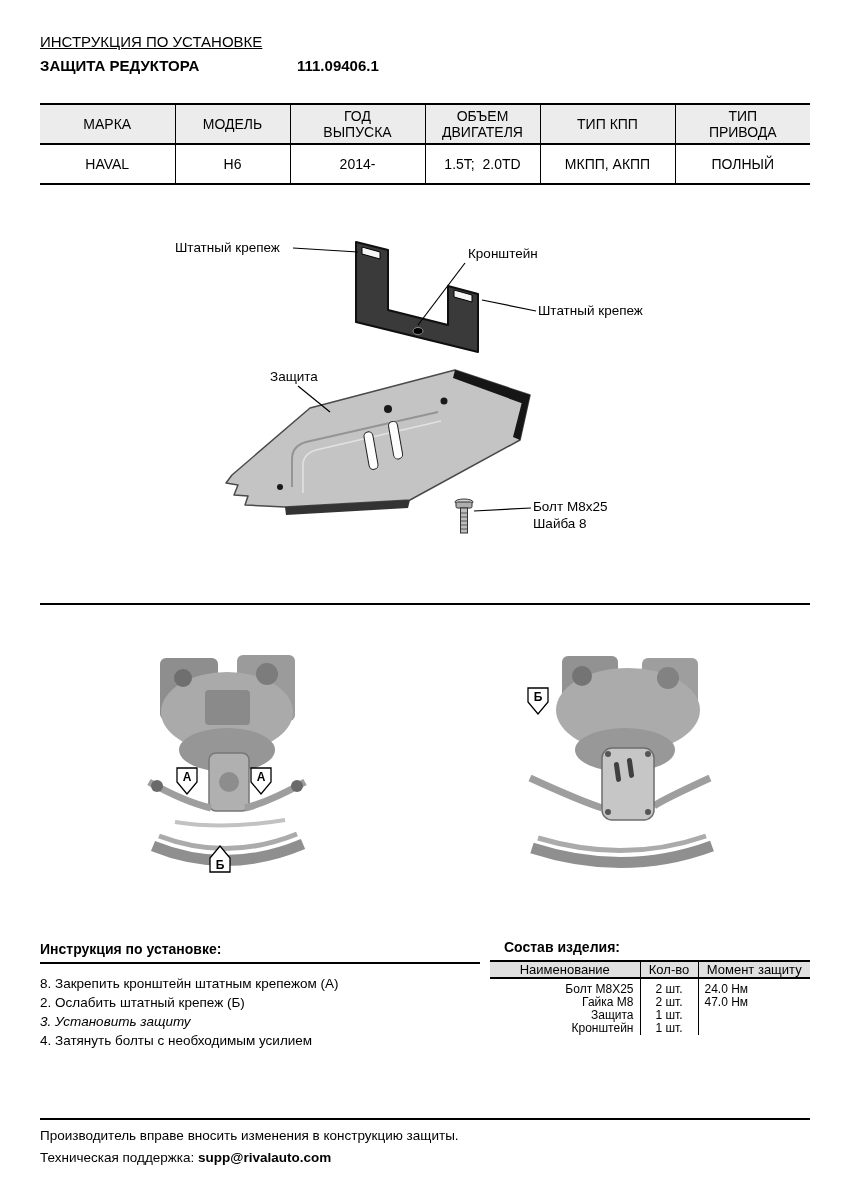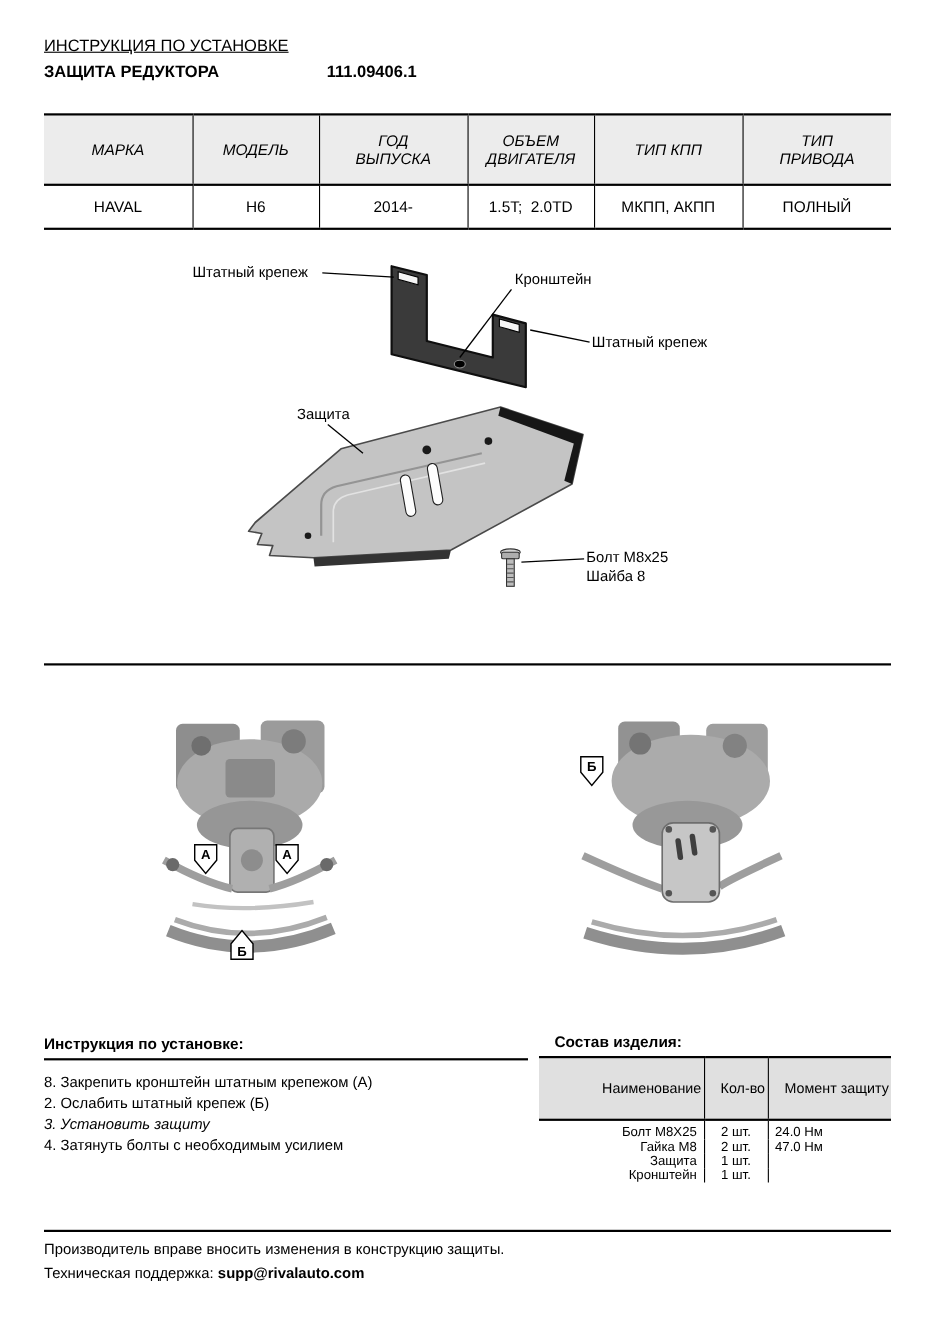--- a/index.html
+++ b/index.html
@@ -13,22 +13,22 @@
   
   .doc-title { left:40px; top:33px; font-size:15px;text-decoration:underline; }
   .doc-sub   { left:40px; top:57px; font-size:15px; font-weight:bold; }
   .doc-part  { left:297px; top:57px; font-size:15px; font-weight:bold; }
 
   
   table.spec { position:absolute; left:40px; top:103px; width:770px;
     border-collapse:collapse; table-layout:fixed; }
   table.spec th {
     background:#ececec; font-weight:normal; font-size:14px; text-align:center;
-    vertical-align:middle; padding:15px 2px; white-space:pre-line; line-height:16px;
-    border-top:2px solid #000; border-bottom:2px solid #000;font-style:italic;
+    vertical-align:middle; padding:3px 2px; white-space:pre-line; line-height:16px;
+    border-top:2px solid #000; border-bottom:2px solid #000;
   }
   table.spec td {
     font-size:14px; text-align:center; vertical-align:middle; padding:11px 2px;
     border-bottom:2px solid #000; white-space:pre-wrap;
   }
   table.spec th + th, table.spec td + td { border-left:1px solid #000;margin-top:41px; }
 
   
   .dlabel { position:absolute; font-size:13.5px; white-space:nowrap; }
 
@@ -36,22 +36,22 @@
 
   
   .inst-head { left:40px; top:941px; font-size:14px; font-weight:bold; }
   .inst-item { position:absolute; left:40px; font-size:13.5px; white-space:nowrap; }
 
   
   .parts-head { left:504px; top:939px; font-size:14px; font-weight:bold; }
   table.parts { position:absolute; left:490px; top:960px; width:320px;
     border-collapse:collapse; table-layout:fixed; }
   table.parts th {
-    background:#e0e0e0; font-weight:normal; font-size:13px; text-align:right;
-    padding:20px 2px; border-top:2px solid #000; border-bottom:2px solid #000;
+    background:#e0e0e0; font-weight:normal; font-size:13px; text-align:center;
+    padding:0 2px; border-top:2px solid #000; border-bottom:2px solid #000;
   }
   table.parts td { font-size:12px; line-height:13px; padding:0 6px; }
   table.parts th + th, table.parts td + td { border-left:1px solid #000; }
   table.parts td.name { text-align:right; }
   table.parts td.qty  { text-align:center; padding:0 2px; }
   table.parts td.torq { text-align:left; }
   table.parts tbody tr:first-child td { padding-top:4px; }
 
   
   .foot1 { left:40px; top:1128px; font-size:13.5px; }

